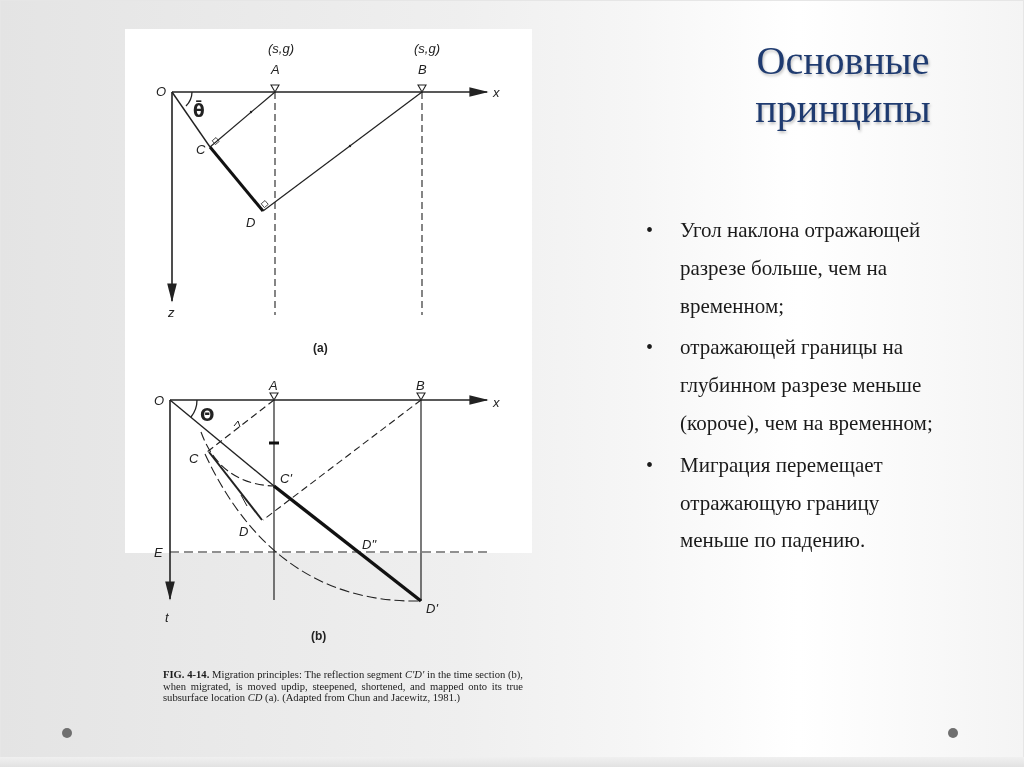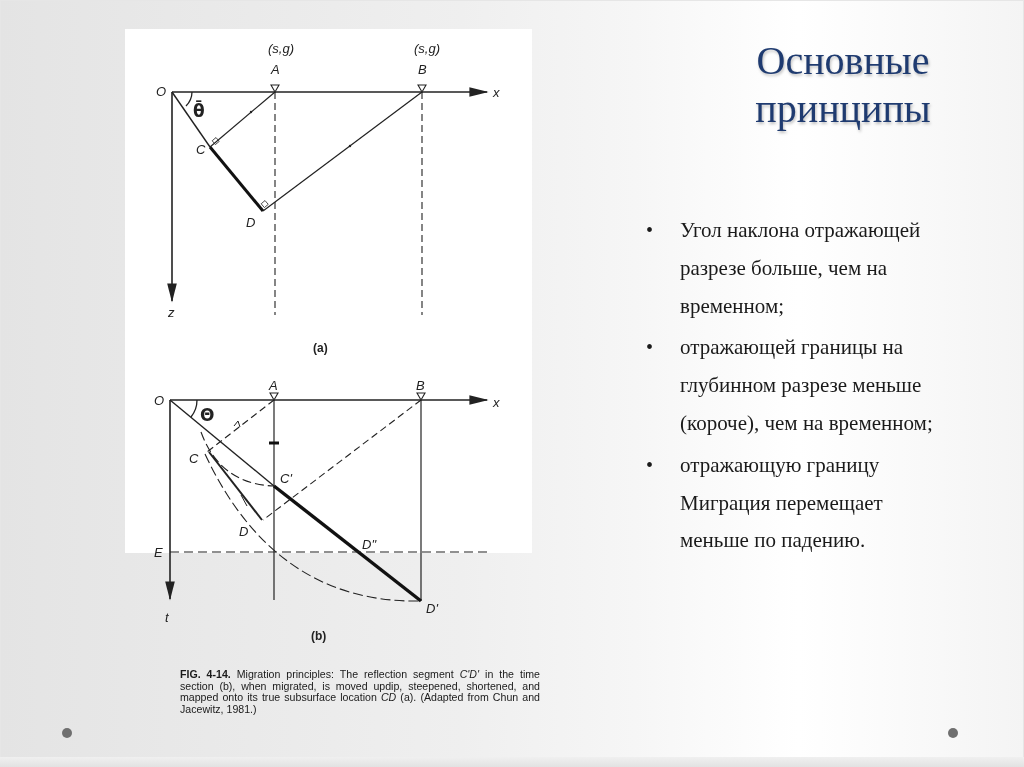--- a/index.html
+++ b/index.html
@@ -15,22 +15,22 @@
     .bottom-band {
       position: absolute; left: 0; right: 0; bottom: 0; height: 10px;
       background: linear-gradient(180deg, #f0f0f0, #e2e2e2);
     }
     .figure {
       position: absolute; left: 125px; top: 29px; width: 407px; height: 524px;
       background: #ffffff;
     }
     .figure svg { position: absolute; left: 0; top: 0; }
     .caption {
-      position: absolute; left: 55px; top: 640px; width: 360px;
-      font-family: Liberation Sans, sans-serif; font-size: 10.6px; line-height: 11.6px;
+      position: absolute; left: 38px; top: 640px; width: 360px;
+      font-family: Liberation Serif, serif; font-size: 10.6px; line-height: 11.6px;
       color: #1a1a1a; text-align: justify; text-align-last: left;
     }
     .caption .fig-no { font-weight: bold; }
     .caption i { font-style: italic; }
     .title {
       position: absolute; left: 690px; top: 34px; width: 300px;
       text-align: center; color: #1f3b70;
       font-family: "Liberation Serif", serif; font-size: 40px; line-height: 48px;
       text-shadow: 1px 2px 3px rgba(0,0,0,0.25);
       margin: 3px; font-weight: normal;
@@ -176,20 +176,20 @@
     <div>временном;</div>
   </li>
   <li>
     <span class="dot">•</span>
     <div>отражающей границы на</div>
     <div>глубинном разрезе меньше</div>
     <div>(короче), чем на временном;</div>
   </li>
   <li>
     <span class="dot">•</span>
+    <div>Миграция перемещает</div>
     <div>отражающую границу</div>
-    <div>Миграция перемещает</div>
     <div>меньше по падению.</div>
   </li>
 </ul>
 
 <div class="corner-dot" style="left:62px; top:728px;"></div>
 <div class="corner-dot" style="left:948px; top:728px;"></div>
 
 </body></html>

